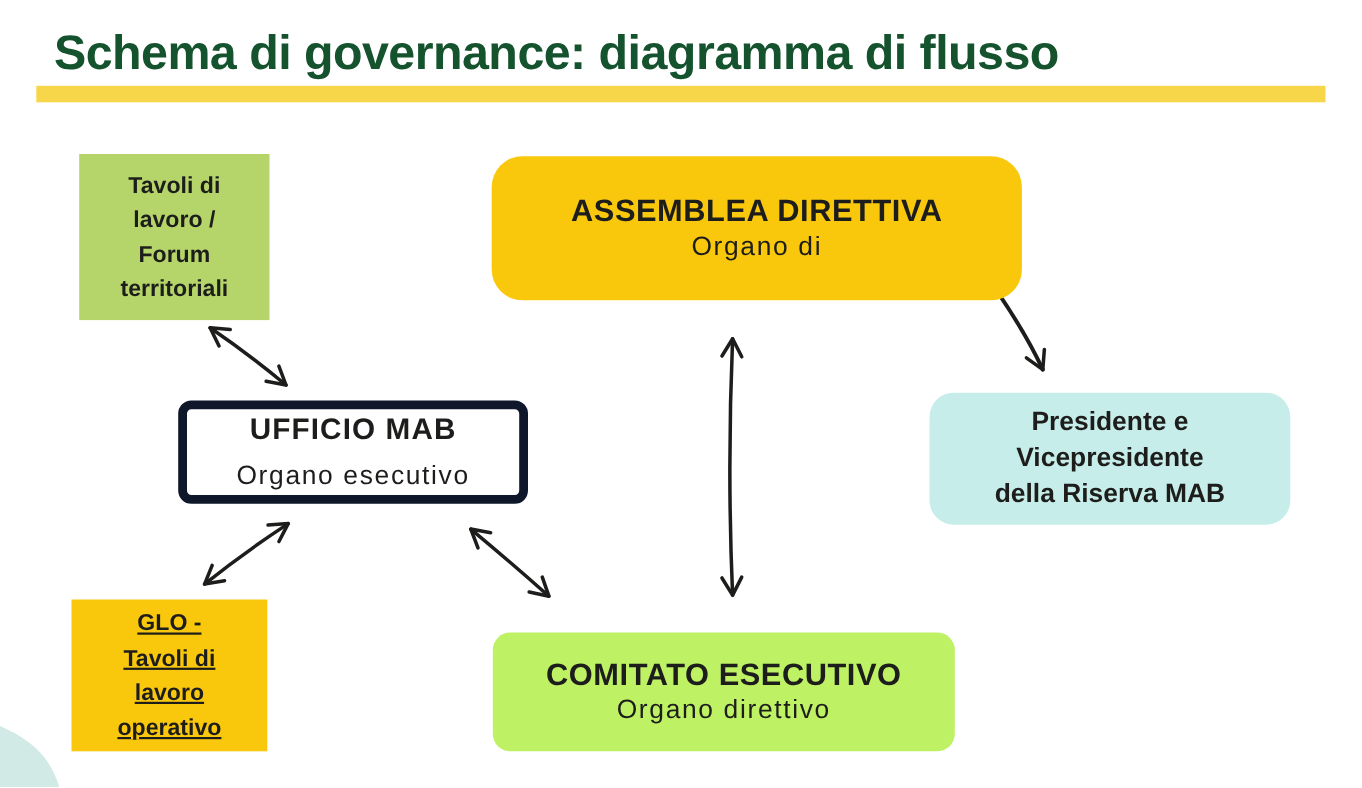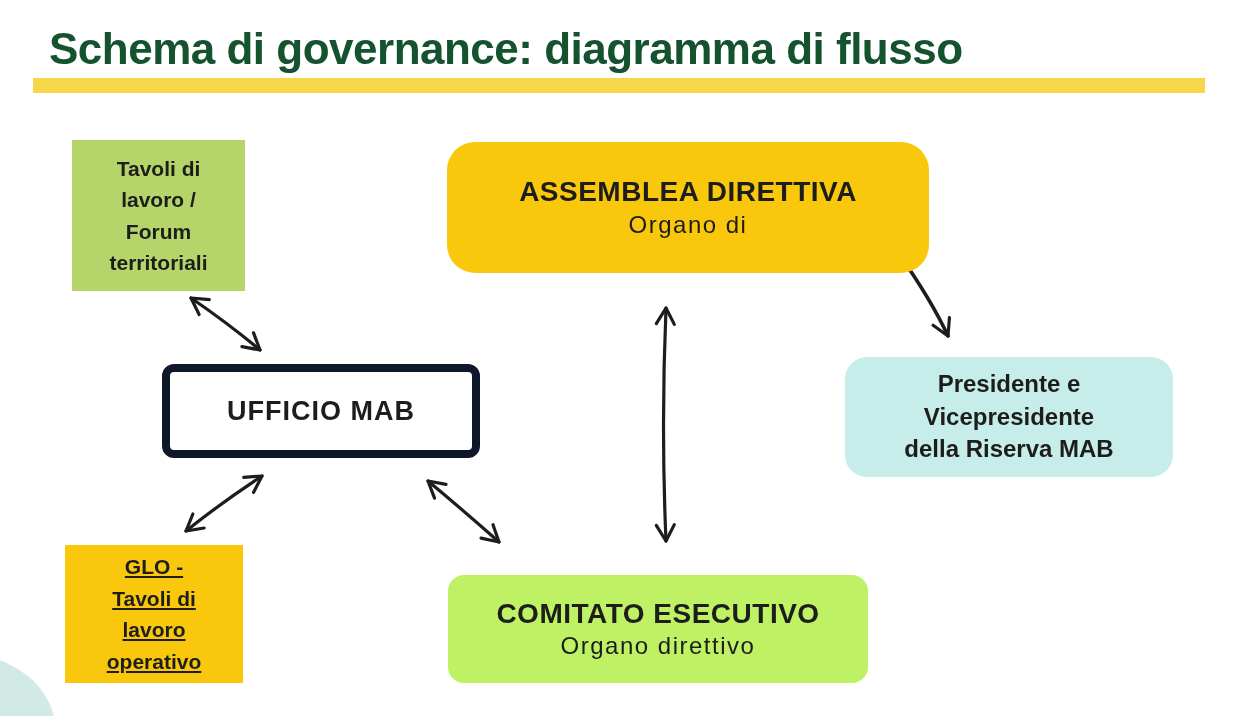--- a/index.html
+++ b/index.html
@@ -60,20 +60,21 @@
     <div class="line">territoriali</div>
   </div>
 
   <div class="node node-assemblea">
     <div class="node-heading">ASSEMBLEA DIRETTIVA</div>
     <div class="node-sub">Organo di</div>
   </div>
 
   <div class="node node-ufficio">
     <div class="node-heading">UFFICIO MAB</div>
+    <div class="node-sub">Organo esecutivo</div>
   </div>
 
   <div class="node node-presidente">
     <div class="line">Presidente e</div>
     <div class="line">Vicepresidente</div>
     <div class="line">della Riserva MAB</div>
   </div>
 
   <div class="node node-glo">
     <div class="line">GLO -</div>

